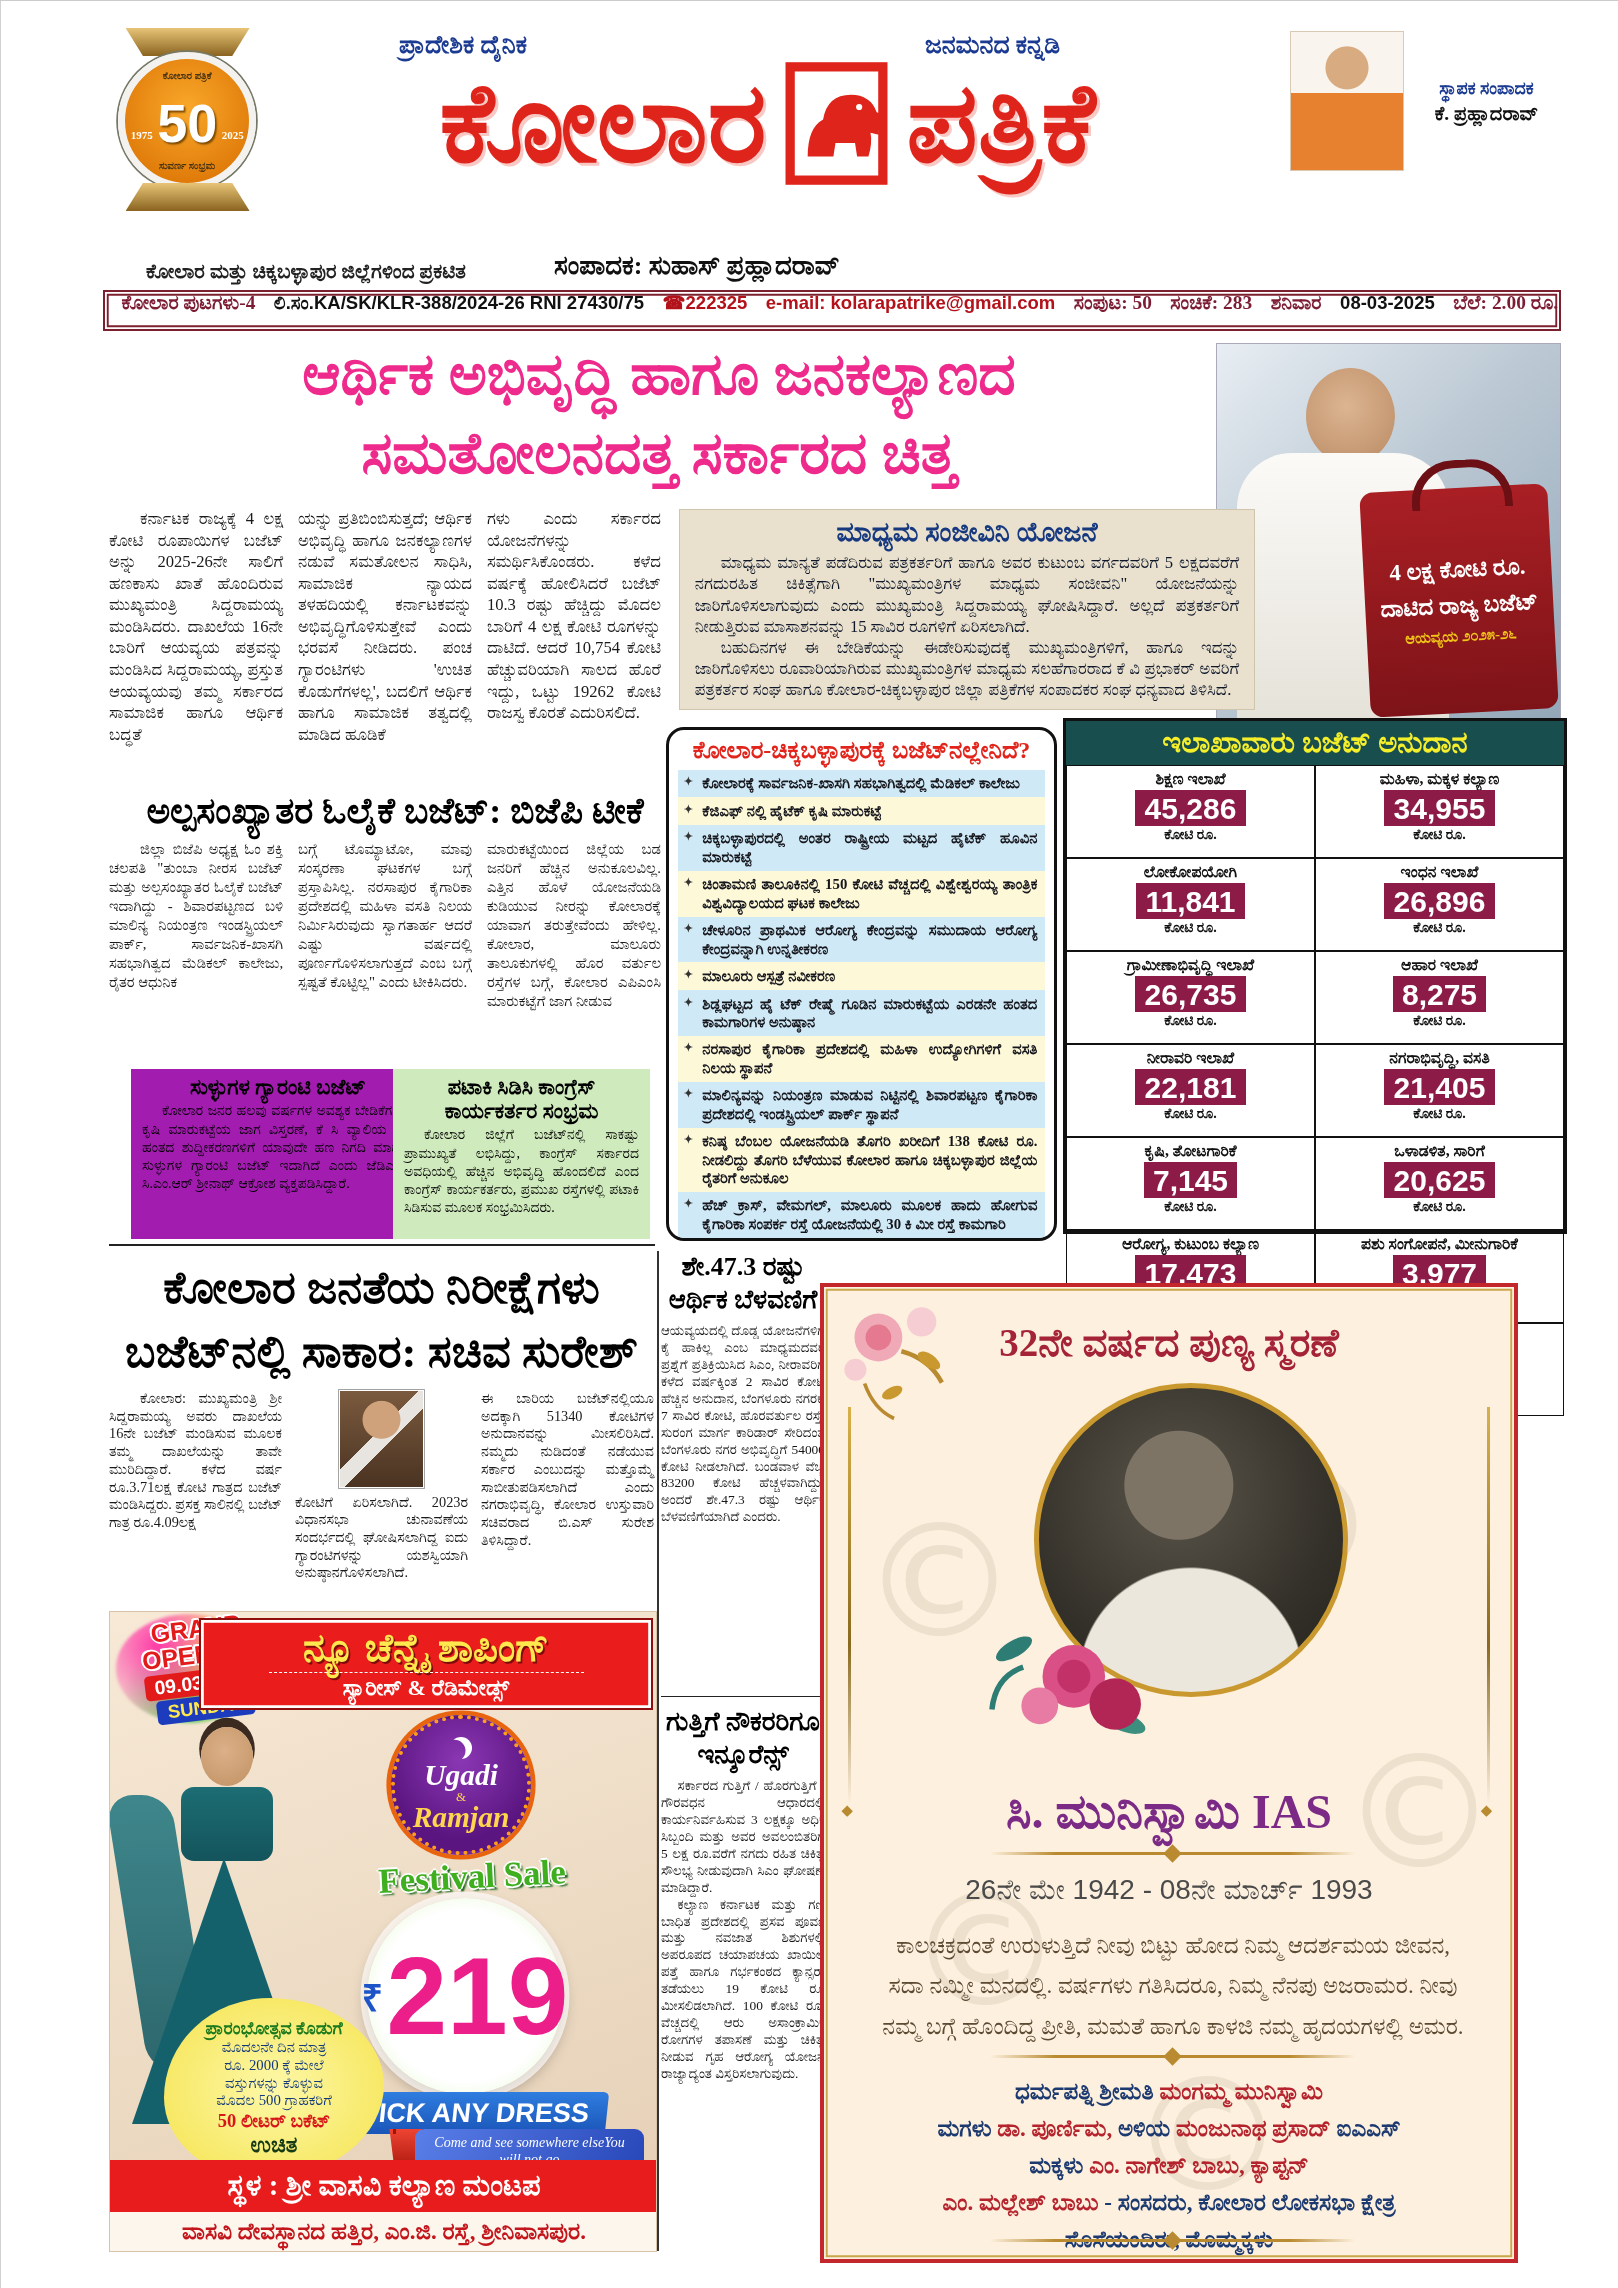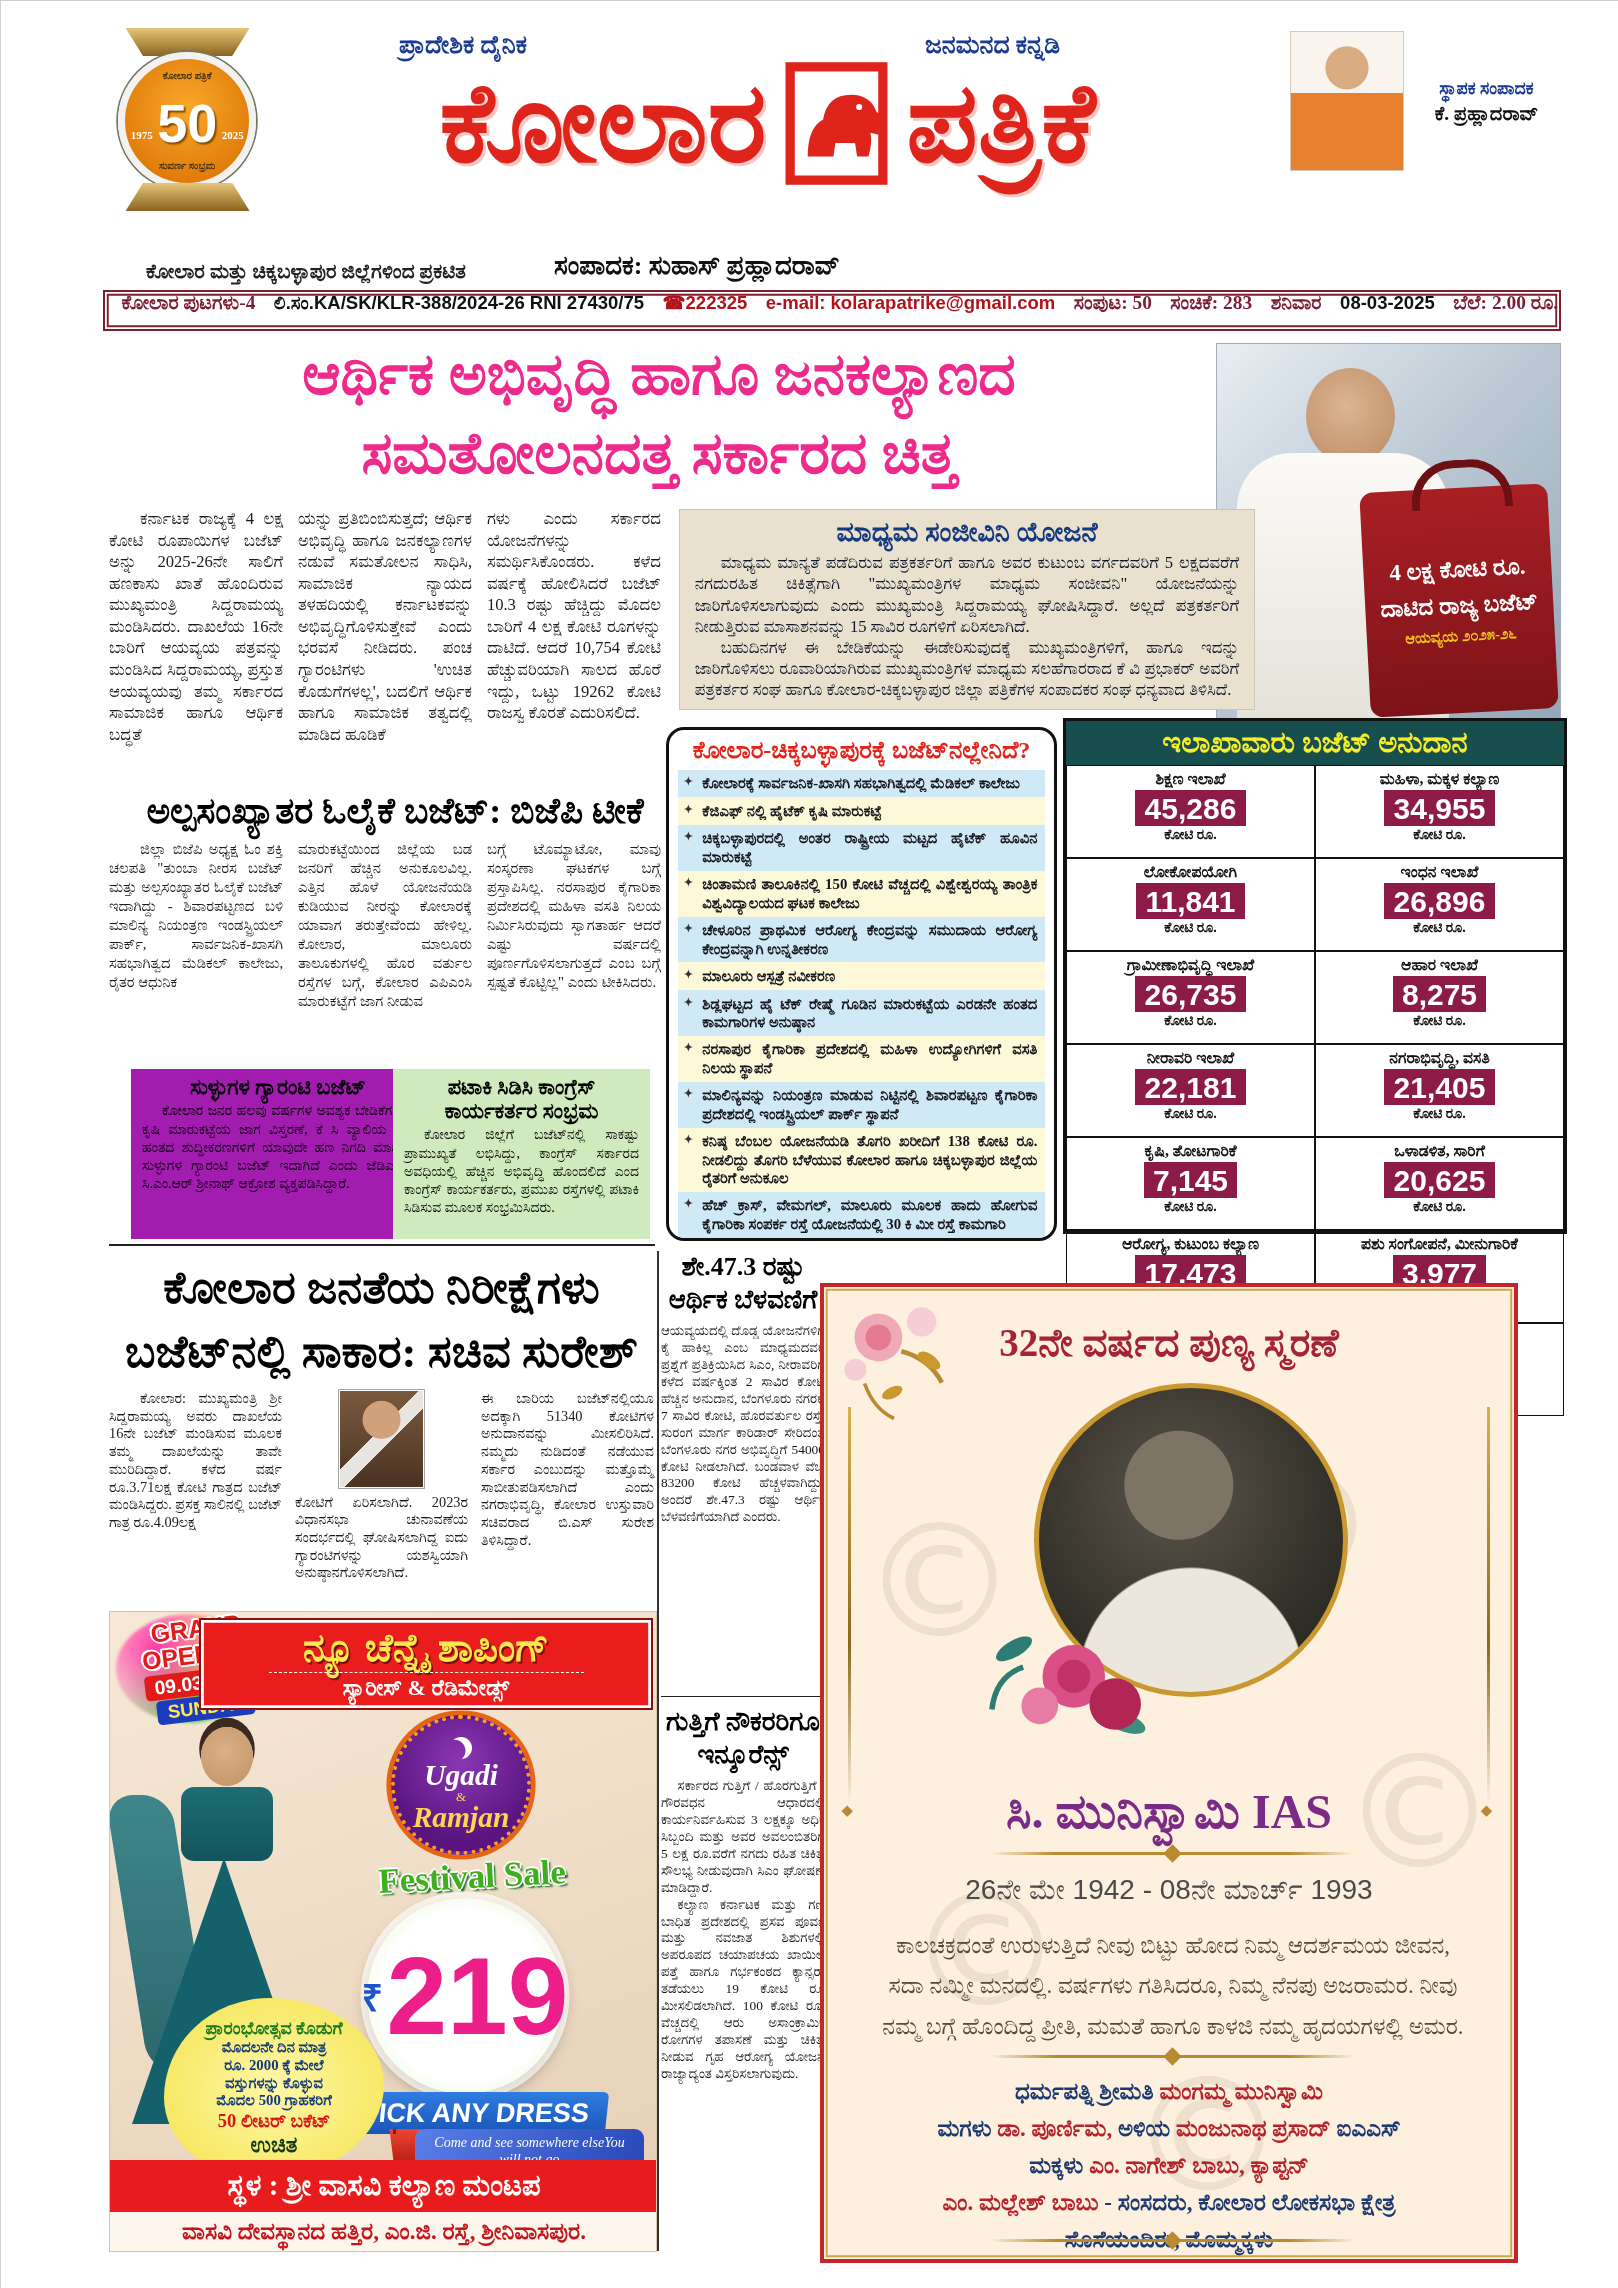--- a/index.html
+++ b/index.html
@@ -174,21 +174,21 @@
     box-shadow:0 0 0 6.5px rgba(255,255,255,.65), 0 5.5px 14.8px rgba(0,0,0,.35); }
   .price-cur { color:#1d55c8; font-weight:bold; font-size:37px; margin-right:3.7px; }
   .price-num { color:#ec1e8a; font-weight:bold; font-size:109px; line-height:1; font-family:"Liberation Sans",sans-serif; }
   .ad-pick { position:absolute; left:233px; top:480px; width:264px; padding:5.5px 0; text-align:center;
     background:linear-gradient(#2f7de0,#1b55b8); color:#fff; font-weight:bold; font-size:27px;
     transform:skewX(-6deg); border-radius:5.5px; font-family:"Liberation Sans",sans-serif; }
   .ad-blob { position:absolute; left:54px; top:386px; width:220px; height:181px;
     background:radial-gradient(#fdf8a8,#f5e24b); border-radius:48% 52% 55% 45%/55% 48% 52% 45%;
     display:flex; flex-direction:column; align-items:center; justify-content:center; text-align:center; line-height:1.2;}
   .blob-t { color:#1c7a1c; font-weight:bold; font-size:17.5px; }
-  .blob-l { color:#143a7a; font-weight:bold; font-size:14.8px; }
+  .blob-l { color:#143a7a; font-weight:normal; font-size:14.8px; }
   .blob-red { color:#d8151b; font-weight:bold; font-size:18.5px; }
   .blob-big { color:#153a15; font-weight:bold; font-size:22px; }
   .bucket { position:absolute; left:277px; top:517px; width:41px; height:46px;
     background:linear-gradient(#ee4433,#a31208); clip-path:polygon(6% 0,94% 0,80% 100%,20% 100%); }
   .bucket::before { content:""; position:absolute; left:5.5px; top:-13px; width:26px; height:14.8px;
     border:3.7px solid #a31208; border-bottom:none; border-radius:14.8px 14.8px 0 0; }
   .ad-come { position:absolute; left:305px; top:517px; width:229px; padding:4.6px 7.4px; text-align:center;
     background:linear-gradient(120deg,#5a7fe8,#2746b8); color:#fff; font-style:italic; font-size:14px;
     line-height:1.25; border-radius:9.2px; }
   .ad-call { position:absolute; left:233px; top:565px; width:277px; padding:3.7px 0; text-align:center;
@@ -305,22 +305,22 @@
 
   <div class="abs sanjeevini">
     <h3>ಮಾಧ್ಯಮ ಸಂಜೀವಿನಿ ಯೋಜನೆ</h3>
     <p>ಮಾಧ್ಯಮ ಮಾನ್ಯತೆ ಪಡೆದಿರುವ ಪತ್ರಕರ್ತರಿಗೆ ಹಾಗೂ ಅವರ ಕುಟುಂಬ ವರ್ಗದವರಿಗೆ 5 ಲಕ್ಷದವರೆಗೆ ನಗದುರಹಿತ ಚಿಕಿತ್ಸೆಗಾಗಿ "ಮುಖ್ಯಮಂತ್ರಿಗಳ ಮಾಧ್ಯಮ ಸಂಜೀವನಿ" ಯೋಜನೆಯನ್ನು ಜಾರಿಗೊಳಿಸಲಾಗುವುದು ಎಂದು ಮುಖ್ಯಮಂತ್ರಿ ಸಿದ್ದರಾಮಯ್ಯ ಘೋಷಿಸಿದ್ದಾರೆ. ಅಲ್ಲದೆ ಪತ್ರಕರ್ತರಿಗೆ ನೀಡುತ್ತಿರುವ ಮಾಸಾಶನವನ್ನು 15 ಸಾವಿರ ರೂಗಳಿಗೆ ಏರಿಸಲಾಗಿದೆ.</p>
     <p>ಬಹುದಿನಗಳ ಈ ಬೇಡಿಕೆಯನ್ನು ಈಡೇರಿಸುವುದಕ್ಕೆ ಮುಖ್ಯಮಂತ್ರಿಗಳಿಗೆ, ಹಾಗೂ ಇದನ್ನು ಜಾರಿಗೊಳಿಸಲು ರೂವಾರಿಯಾಗಿರುವ ಮುಖ್ಯಮಂತ್ರಿಗಳ ಮಾಧ್ಯಮ ಸಲಹೆಗಾರರಾದ ಕೆ ವಿ ಪ್ರಭಾಕರ್ ಅವರಿಗೆ ಪತ್ರಕರ್ತರ ಸಂಘ ಹಾಗೂ ಕೋಲಾರ-ಚಿಕ್ಕಬಳ್ಳಾಪುರ ಜಿಲ್ಲಾ ಪತ್ರಿಕೆಗಳ ಸಂಪಾದಕರ ಸಂಘ ಧನ್ಯವಾದ ತಿಳಿಸಿದೆ.</p>
   </div>
 
   <div class="abs bjp-headline">ಅಲ್ಪಸಂಖ್ಯಾತರ ಓಲೈಕೆ ಬಜೆಟ್: ಬಿಜೆಪಿ ಟೀಕೆ</div>
   <div class="abs bjp-body">
     <div class="ncol indent">ಜಿಲ್ಲಾ ಬಿಜೆಪಿ ಅಧ್ಯಕ್ಷ ಓಂ ಶಕ್ತಿ ಚಲಪತಿ "ತುಂಬಾ ನೀರಸ ಬಜೆಟ್ ಮತ್ತು ಅಲ್ಪಸಂಖ್ಯಾತರ ಓಲೈಕೆ ಬಜೆಟ್ ಇದಾಗಿದ್ದು - ಶಿವಾರಪಟ್ಟಣದ ಬಳಿ ಮಾಲಿನ್ಯ ನಿಯಂತ್ರಣ ಇಂಡಸ್ಟ್ರಿಯಲ್ ಪಾರ್ಕ್, ಸಾರ್ವಜನಿಕ-ಖಾಸಗಿ ಸಹಭಾಗಿತ್ವದ ಮೆಡಿಕಲ್ ಕಾಲೇಜು, ರೈತರ ಆಧುನಿಕ</div>
+    <div class="ncol">ಬಗ್ಗೆ ಟೊಮ್ಯಾಟೋ, ಮಾವು ಸಂಸ್ಕರಣಾ ಘಟಕಗಳ ಬಗ್ಗೆ ಪ್ರಸ್ತಾಪಿಸಿಲ್ಲ. ನರಸಾಪುರ ಕೈಗಾರಿಕಾ ಪ್ರದೇಶದಲ್ಲಿ ಮಹಿಳಾ ವಸತಿ ನಿಲಯ ನಿರ್ಮಿಸಿರುವುದು ಸ್ವಾಗತಾರ್ಹ ಆದರೆ ಎಷ್ಟು ವರ್ಷದಲ್ಲಿ ಪೂರ್ಣಗೊಳಿಸಲಾಗುತ್ತದೆ ಎಂಬ ಬಗ್ಗೆ ಸ್ಪಷ್ಟತೆ ಕೊಟ್ಟಿಲ್ಲ" ಎಂದು ಟೀಕಿಸಿದರು.</div>
     <div class="ncol">ಮಾರುಕಟ್ಟೆಯಿಂದ ಜಿಲ್ಲೆಯ ಬಡ ಜನರಿಗೆ ಹೆಚ್ಚಿನ ಅನುಕೂಲವಿಲ್ಲ. ಎತ್ತಿನ ಹೊಳೆ ಯೋಜನೆಯಡಿ ಕುಡಿಯುವ ನೀರನ್ನು ಕೋಲಾರಕ್ಕೆ ಯಾವಾಗ ತರುತ್ತೇವೆಂದು ಹೇಳಿಲ್ಲ. ಕೋಲಾರ, ಮಾಲೂರು ತಾಲೂಕುಗಳಲ್ಲಿ ಹೊರ ವರ್ತುಲ ರಸ್ತೆಗಳ ಬಗ್ಗೆ, ಕೋಲಾರ ಎಪಿಎಂಸಿ ಮಾರುಕಟ್ಟೆಗೆ ಜಾಗ ನೀಡುವ</div>
-    <div class="ncol">ಬಗ್ಗೆ ಟೊಮ್ಯಾಟೋ, ಮಾವು ಸಂಸ್ಕರಣಾ ಘಟಕಗಳ ಬಗ್ಗೆ ಪ್ರಸ್ತಾಪಿಸಿಲ್ಲ. ನರಸಾಪುರ ಕೈಗಾರಿಕಾ ಪ್ರದೇಶದಲ್ಲಿ ಮಹಿಳಾ ವಸತಿ ನಿಲಯ ನಿರ್ಮಿಸಿರುವುದು ಸ್ವಾಗತಾರ್ಹ ಆದರೆ ಎಷ್ಟು ವರ್ಷದಲ್ಲಿ ಪೂರ್ಣಗೊಳಿಸಲಾಗುತ್ತದೆ ಎಂಬ ಬಗ್ಗೆ ಸ್ಪಷ್ಟತೆ ಕೊಟ್ಟಿಲ್ಲ" ಎಂದು ಟೀಕಿಸಿದರು.</div>
   </div>
 
   <div class="abs tint-box jds-box">
     <div class="tint-title">ಸುಳ್ಳುಗಳ ಗ್ಯಾರಂಟಿ ಬಜೆಟ್</div>
     <div class="tint-body">ಕೋಲಾರ ಜನರ ಹಲವು ವರ್ಷಗಳ ಅವಶ್ಯಕ ಬೇಡಿಕೆಗಳಾದ ಕೃಷಿ ಮಾರುಕಟ್ಟೆಯ ಜಾಗ ವಿಸ್ತರಣೆ, ಕೆ ಸಿ ವ್ಯಾಲಿಯ 3ನೇ ಹಂತದ ಶುದ್ದೀಕರಣಗಳಿಗೆ ಯಾವುದೇ ಹಣ ನಿಗದಿ ಮಾಡದೇ ಸುಳ್ಳುಗಳ ಗ್ಯಾರಂಟಿ ಬಜೆಟ್ ಇದಾಗಿದೆ ಎಂದು ಜೆಡಿಎಸ್‌ನ ಸಿ.ಎಂ.ಆರ್ ಶ್ರೀನಾಥ್ ಆಕ್ರೋಶ ವ್ಯಕ್ತಪಡಿಸಿದ್ದಾರೆ.</div>
   </div>
   <div class="abs tint-box congress-box">
     <div class="tint-title">ಪಟಾಕಿ ಸಿಡಿಸಿ ಕಾಂಗ್ರೆಸ್</div>
     <div class="tint-title">ಕಾರ್ಯಕರ್ತರ ಸಂಭ್ರಮ</div>
     <div class="tint-body">ಕೋಲಾರ ಜಿಲ್ಲೆಗೆ ಬಜೆಟ್‌ನಲ್ಲಿ ಸಾಕಷ್ಟು ಪ್ರಾಮುಖ್ಯತೆ ಲಭಿಸಿದ್ದು, ಕಾಂಗ್ರೆಸ್ ಸರ್ಕಾರದ ಅವಧಿಯಲ್ಲಿ ಹೆಚ್ಚಿನ ಅಭಿವೃದ್ಧಿ ಹೊಂದಲಿದೆ ಎಂದ ಕಾಂಗ್ರೆಸ್ ಕಾರ್ಯಕರ್ತರು, ಪ್ರಮುಖ ರಸ್ತೆಗಳಲ್ಲಿ ಪಟಾಕಿ ಸಿಡಿಸುವ ಮೂಲಕ ಸಂಭ್ರಮಿಸಿದರು.</div>

